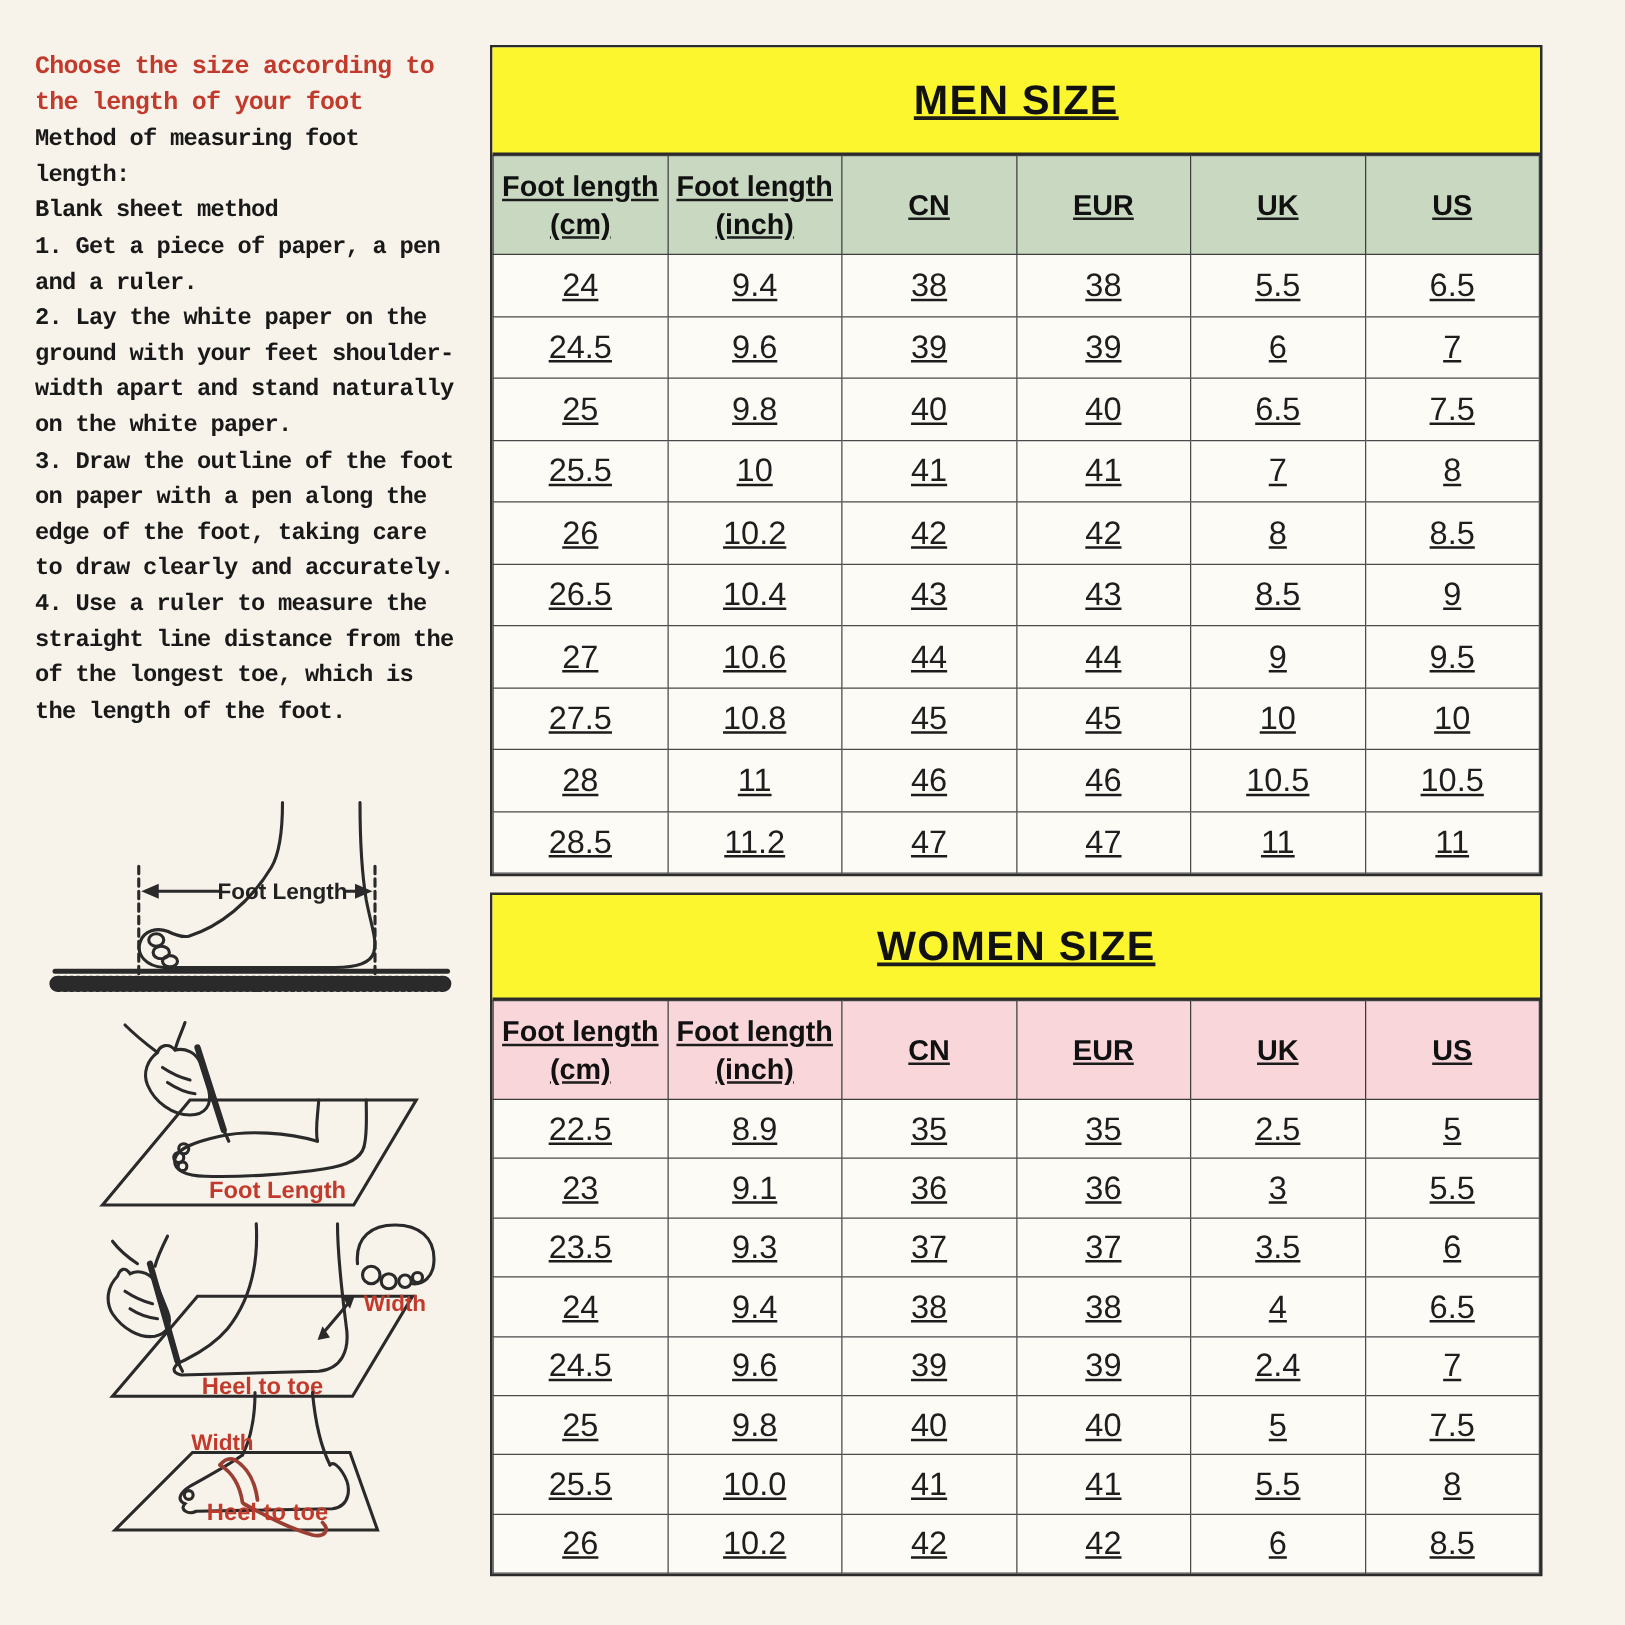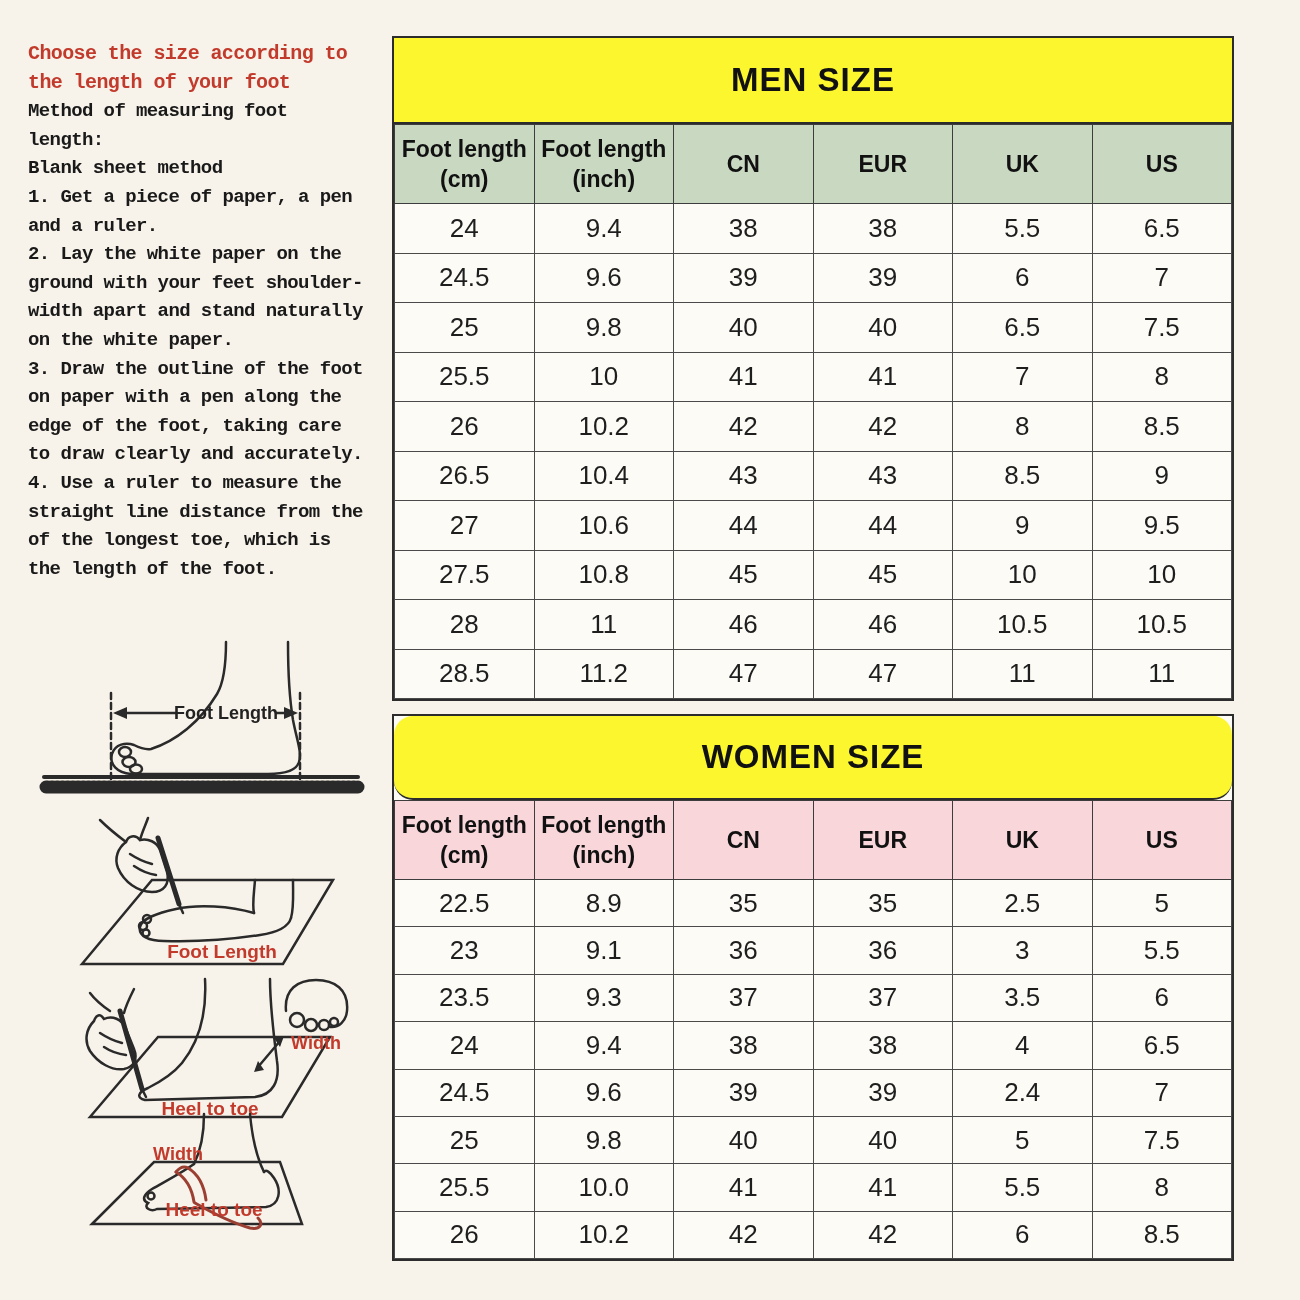--- a/index.html
+++ b/index.html
@@ -19,41 +19,42 @@
   .instr-line.red{font-size:20px;color:var(--red,#c23a2c);}
   
   .diagram{position:absolute;left:30px;}
   .diagram svg{display:block;width:100%;height:100%;}
   .diag-label-black{font-family:"Liberation Sans",sans-serif;font-weight:bold;}
   
   .size-table{
     position:absolute;left:392px;width:842px;
     border:2px solid #2c2c2c;background:var(--cell-bg,#fcfbf6);
     box-sizing:border-box;
+    text-decoration:underline;
   }
   .table-title{
     display:flex;align-items:center;justify-content:center;
     font-weight:700;font-size:33px;letter-spacing:1px;color:#111;
     border-bottom:2px solid #2c2c2c;box-sizing:border-box;
   }
   .size-table table{
     width:100%;border-collapse:collapse;table-layout:fixed;
   }
   .size-table th{
     font-size:23px;font-weight:700;text-align:center;vertical-align:middle;
     white-space:pre-line;height:76px;line-height:30px;
     border:1px solid #3d3d3d;color:#111;
   }
   .size-table td{
     font-size:26px;font-weight:400;text-align:center;vertical-align:middle;
     border:1px solid #4a4a4a;color:#1e1e1e;
     font-stretch:condensed;
   }
   #men-table .table-title{height:86px;}
-  #women-table .table-title{height:84px;border-radius:19px;}
+  #women-table .table-title{height:84px;}
   #men-table tbody tr{height:49.5px;}
   #women-table tbody tr{height:47.4px;padding-left:24px;}
 </style>
 </head>
 <body>
 
 <section class="instructions">
   <div id="instr-title">
       <div class="instr-line red">Choose the size according to</div>
       <div class="instr-line red">the length of your foot</div>

